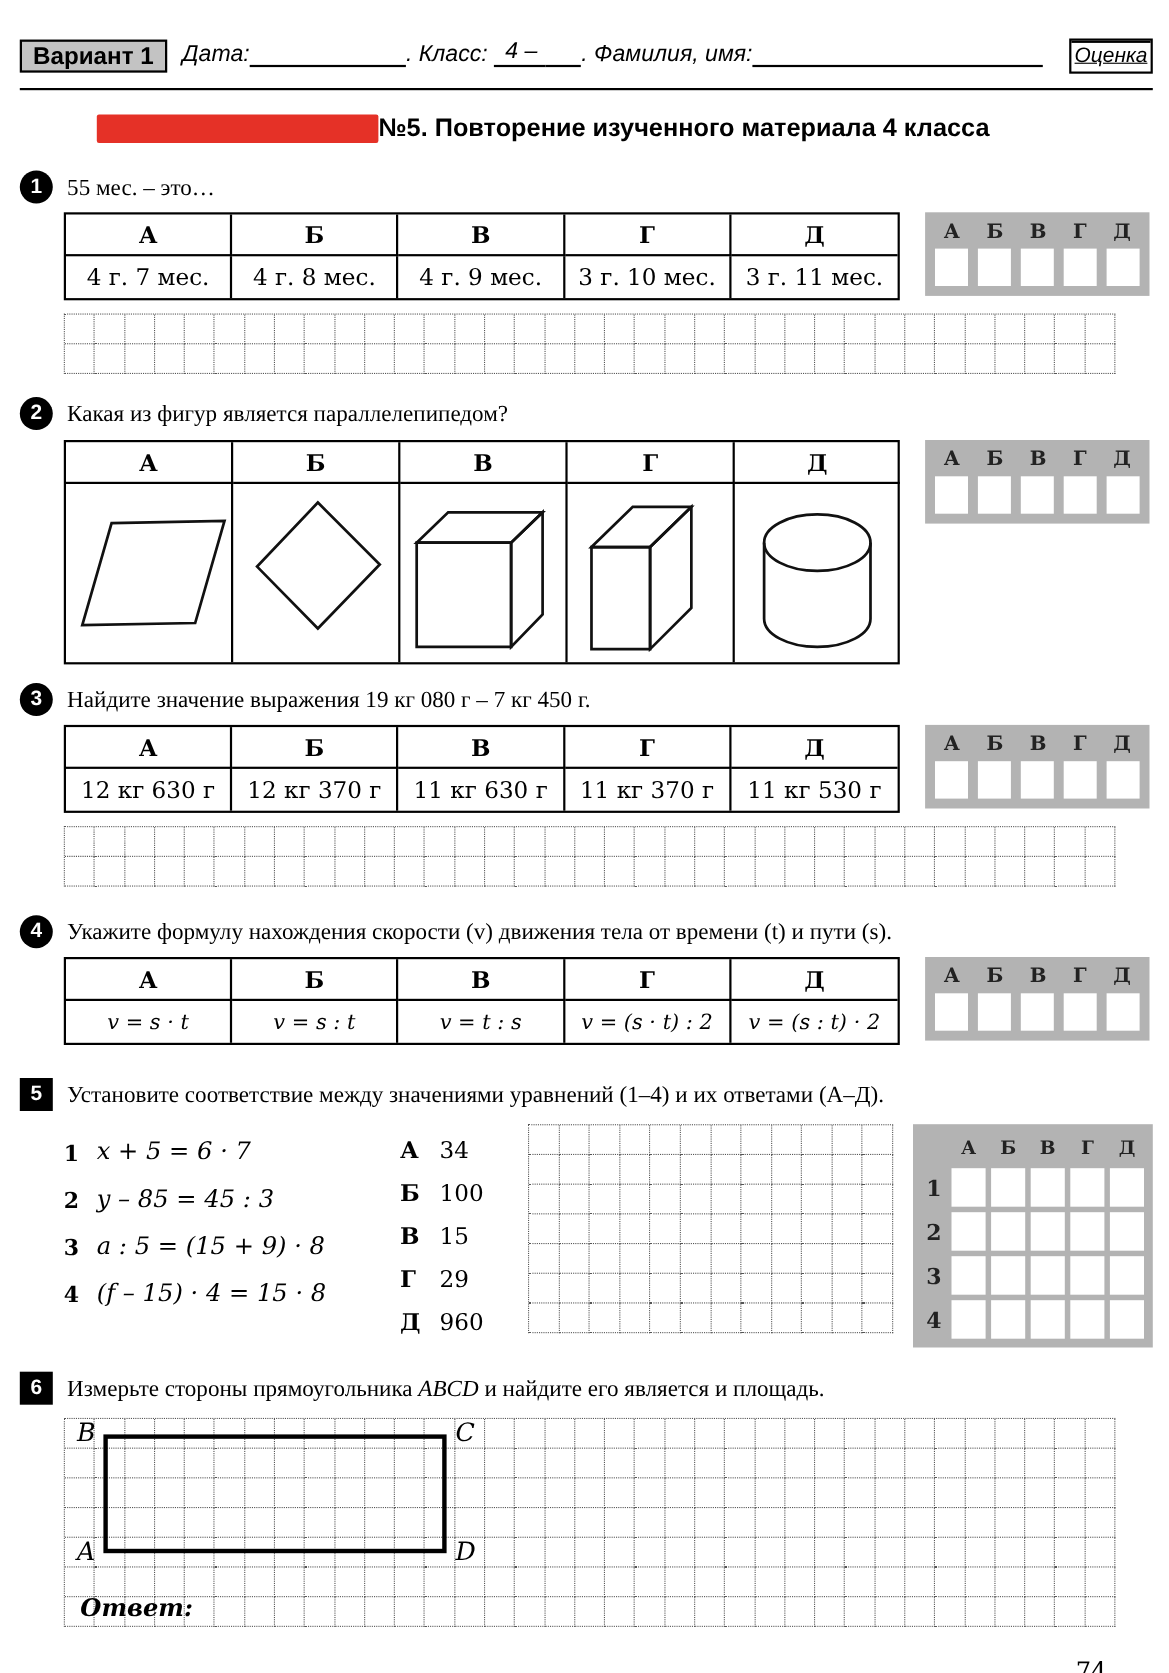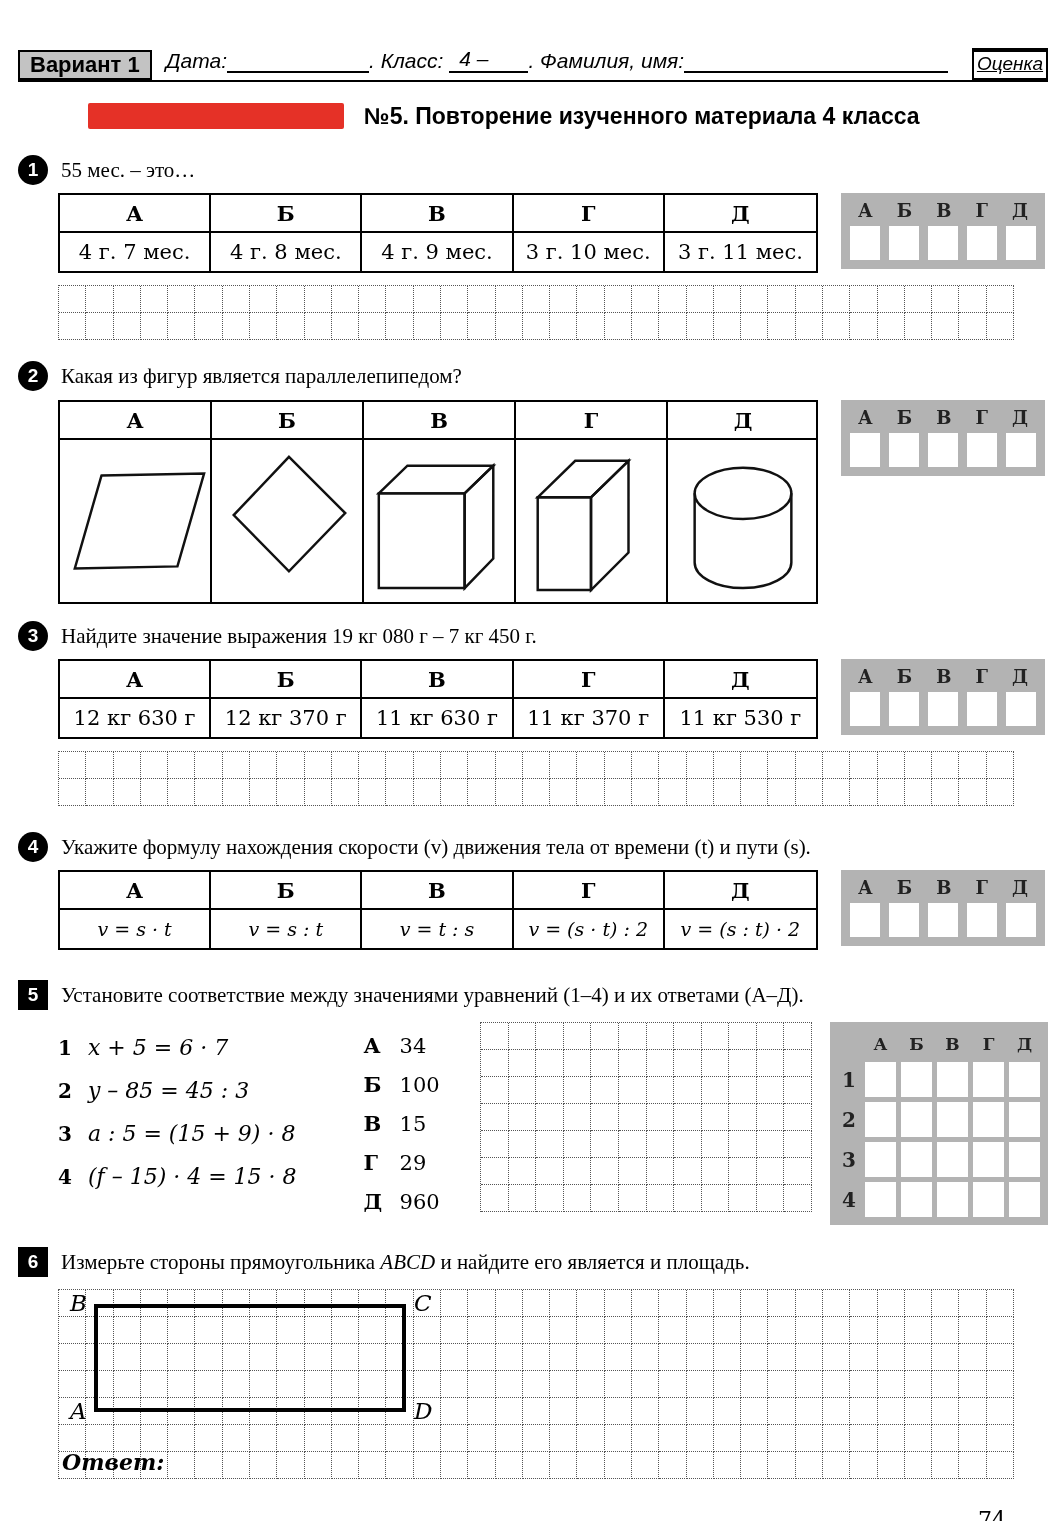--- a/index.html
+++ b/index.html
@@ -1,33 +1,33 @@
 <!DOCTYPE html>
 <html lang="ru"><head>
 <meta charset="utf-8">
 <style>
   * { margin:0; padding:0; box-sizing:border-box; }
   body { background:#fff; width:1063px; font-family:"DejaVu Serif",serif; color:#000; }
   .page { width:1063px; min-height:1521px; background:#fff; padding:22px 15px 0 18px; position:relative; }
 
   
-  .header { display:flex; align-items:flex-end; height:60px; border-bottom:2px solid #000; }
+  .header { display:flex; align-items:center; height:60px; border-bottom:2px solid #000; }
   .variant { background:#c3c3c3; border:2px solid #000; font:bold 22px "Liberation Sans",sans-serif;
              display:flex; align-items:center; padding:0 10px; flex:none; }
   .hfields { flex:1; display:flex; align-items:flex-end; padding:0 10px 7px 14px;
              font:italic 21px "Liberation Sans",sans-serif; white-space:nowrap; }
   .uline { display:inline-block; border-bottom:2px solid #000; height:24px; }
   .u-date { width:142px; } .u-class { width:32px; } .u-name { flex:1; min-width:160px; margin-right:14px; }
   .uline-text { border-bottom:2px solid #000; padding:0 8px 0 10px; }
   .grade { width:76px; border:2px solid #000; display:flex; flex-direction:column; flex:none;text-decoration:underline; }
   .grade-top { flex:1; border-bottom:2px solid #000; }
   .grade-label { font:italic 19px "Liberation Sans",sans-serif; text-align:center; padding:1px 0 3px; }
 
   
-  .titlerow { display:flex; align-items:flex-start; gap:20px; margin:21px 0 0 70px; }
+  .titlerow { display:flex; align-items:center; gap:0; margin:21px 0 0 70px; }
   .redbar { width:256px; height:26px; background:#e53127; border-radius:2px; flex:none; }
   .title { font:bold 23px "Liberation Sans",sans-serif; }
 
   
   .qrow { display:flex; align-items:flex-start; gap:13px; }
   .badge { width:30px; height:30px; background:#000; color:#fff;
            font:bold 19px "Liberation Sans",sans-serif; display:flex; align-items:center;
            justify-content:center; flex:none; }
   .round { border-radius:50%; }
   .qtext { font-size:21px; padding-top:3px;font-family:Liberation Serif, serif; }
@@ -75,21 +75,21 @@
   .m-letter { font-size:17px; } .m-rowlabel { font-size:20px; }
   .m-cell { background:#fff; }
 
   
   .q6wrap { position:relative; margin:12px 0 0 40px; width:956px; }
   .q6rect { position:absolute; left:36px; top:15px; width:312px; height:108px;
             border:4px solid #000; background:transparent; }
   .corner { position:absolute; font-style:italic; font-size:23px; line-height:26px; }
   .c-b { left:12px; top:1px; } .c-c { left:356px; top:1px; }
   .c-a { left:12px; top:109px; } .c-d { left:356px; top:109px; }
-  .answer-label { position:absolute; left:4px; bottom:4px; font-weight:bold; font-style:italic; font-size:22px; }
+  .answer-label { position:absolute; left:15px; bottom:4px; font-weight:bold; font-style:italic; font-size:22px; }
 
   .pagenum { text-align:right; font-size:22px; margin:28px 42px 30px 0; }
 </style>
 </head>
 <body>
 
 <div class="page">
 
   <div class="header">
     <div class="variant">Вариант 1</div>

